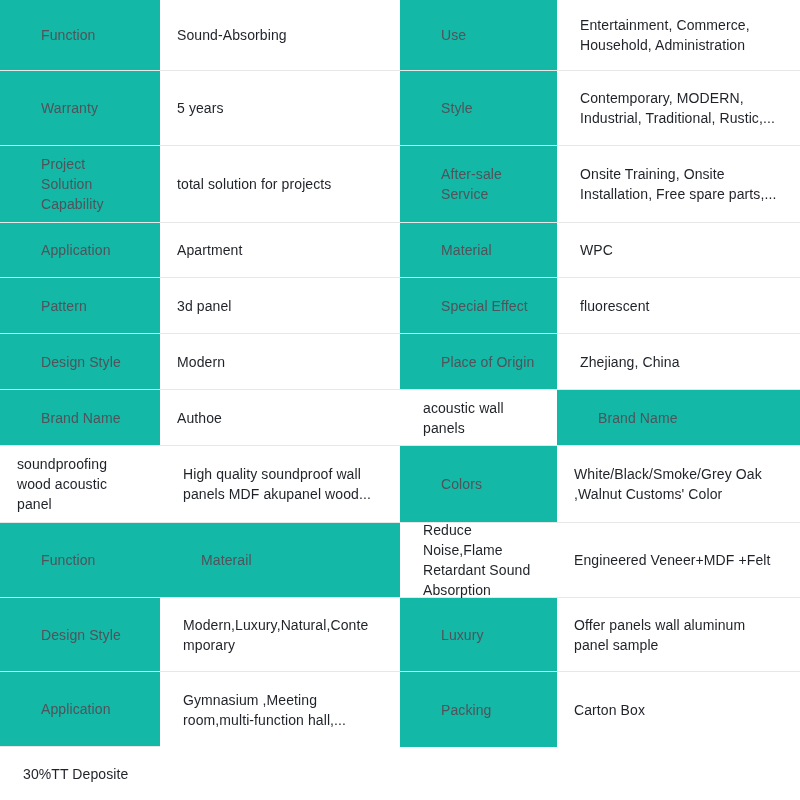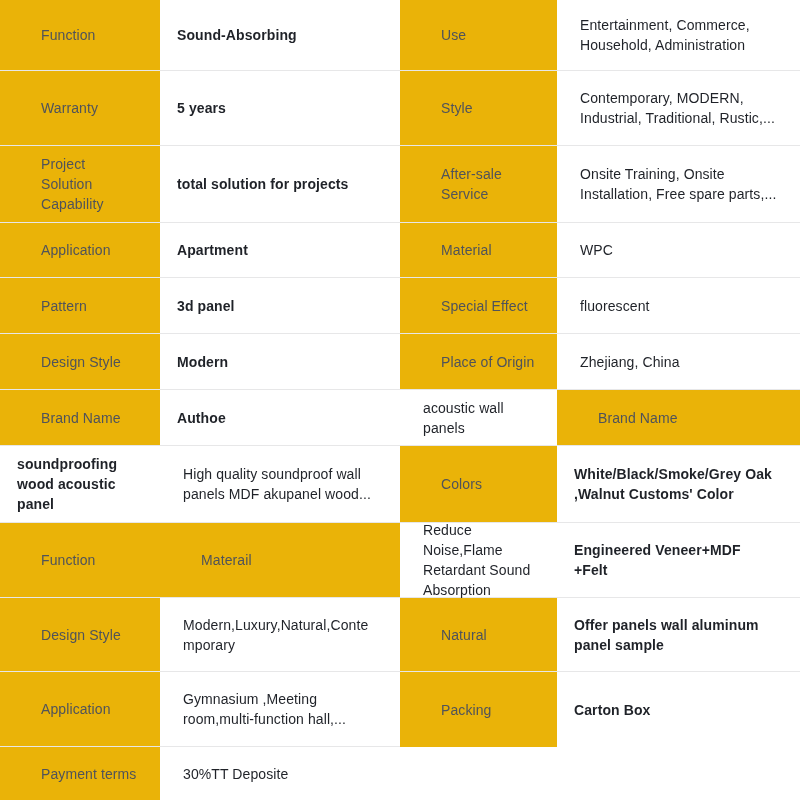--- a/index.html
+++ b/index.html
@@ -19,31 +19,31 @@
   .cell {
     box-sizing: border-box;
     border-bottom: 1px solid #e7e7e8;
     display: flex;
     align-items: center;
     font-size: 14px;
     line-height: 20px;
     letter-spacing: 0.1px;
   }
   .cell.lab {
-    background: #eab308;
+    background: #14b8a6;
     color: #50535a;
     padding-left: 41px;
   }
   .cell.val {
     background: #ffffff;
     color: #1f2228;
   }
   .cell.val span { overflow-wrap: break-word; word-wrap: break-word; min-width: 0; }
   .c1 { padding-left: 15px; padding-right: 20px; }
-  .c2 { padding-left: 17px; padding-right: 26px; font-weight: bold; }
+  .c2 { padding-left: 17px; padding-right: 26px; }
   .c3 { padding-left: 18px; padding-right: 12px; align-items: center; }
   .c4 { padding-left: 23px; padding-right: 22px; }
   .spec-table > .cell:nth-last-child(-n+4) { border-bottom: none; }
 </style>
 </head>
 <body>
 
 <div class="spec-table">
 
   <div class="cell lab c1">
@@ -164,38 +164,35 @@
       <span>Engineered Veneer+MDF +Felt</span>
     </div>
   <div class="cell lab c3">
       <span>Design Style</span>
     </div>
   <div class="cell val c4">
       <span>Modern,Luxury,Natural,Contemporary</span>
     </div>
 
   <div class="cell lab c1">
-      <span>Natural</span>
+      <span>Luxury</span>
     </div>
   <div class="cell val c2">
       <span>Offer panels wall aluminum panel sample</span>
     </div>
   <div class="cell lab c3">
       <span>Application</span>
     </div>
   <div class="cell val c4">
       <span>Gymnasium ,Meeting room,multi-function hall,...</span>
     </div>
 
   <div class="cell lab c1">
       <span>Packing</span>
     </div>
   <div class="cell val c2">
       <span>Carton Box</span>
     </div>
-  <div class="cell lab c3">
-      <span>Payment terms</span>
-    </div>
   <div class="cell val c4">
       <span>30%TT Deposite</span>
     </div>
 
 </div>
 
 </body></html>

